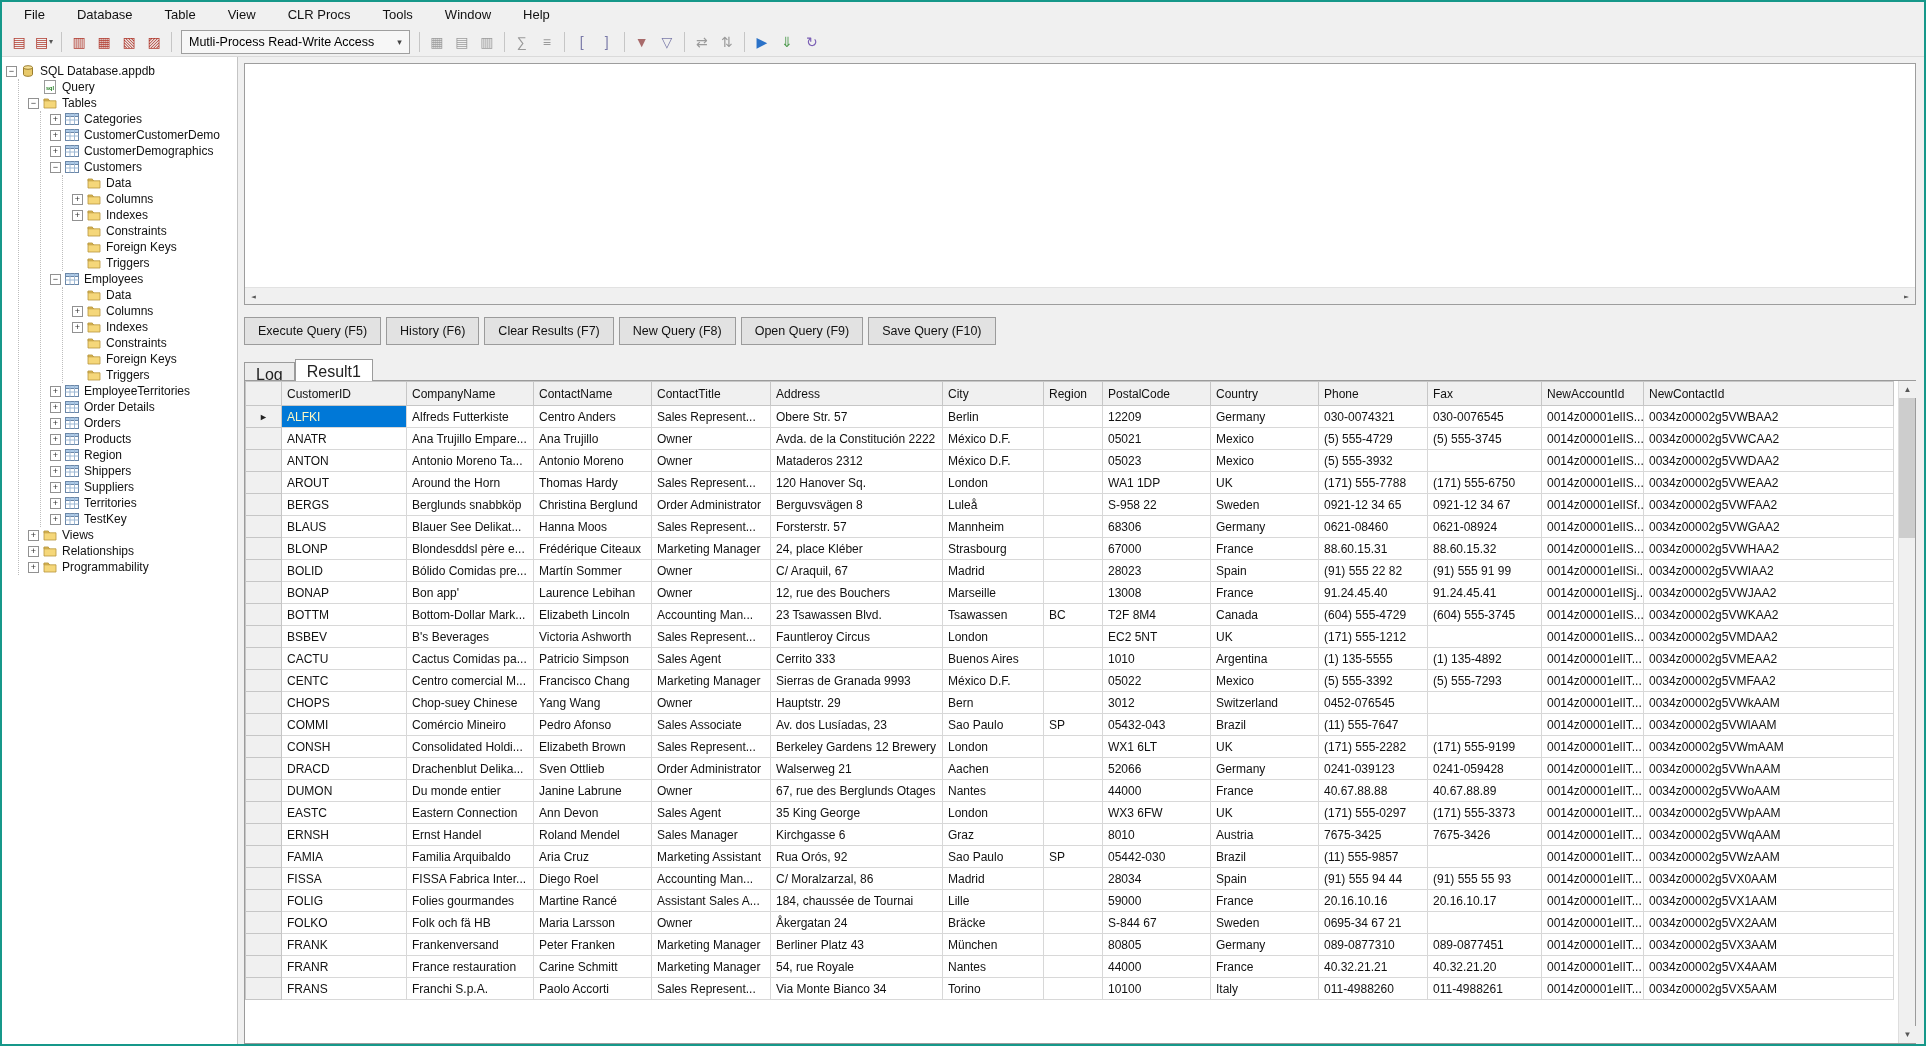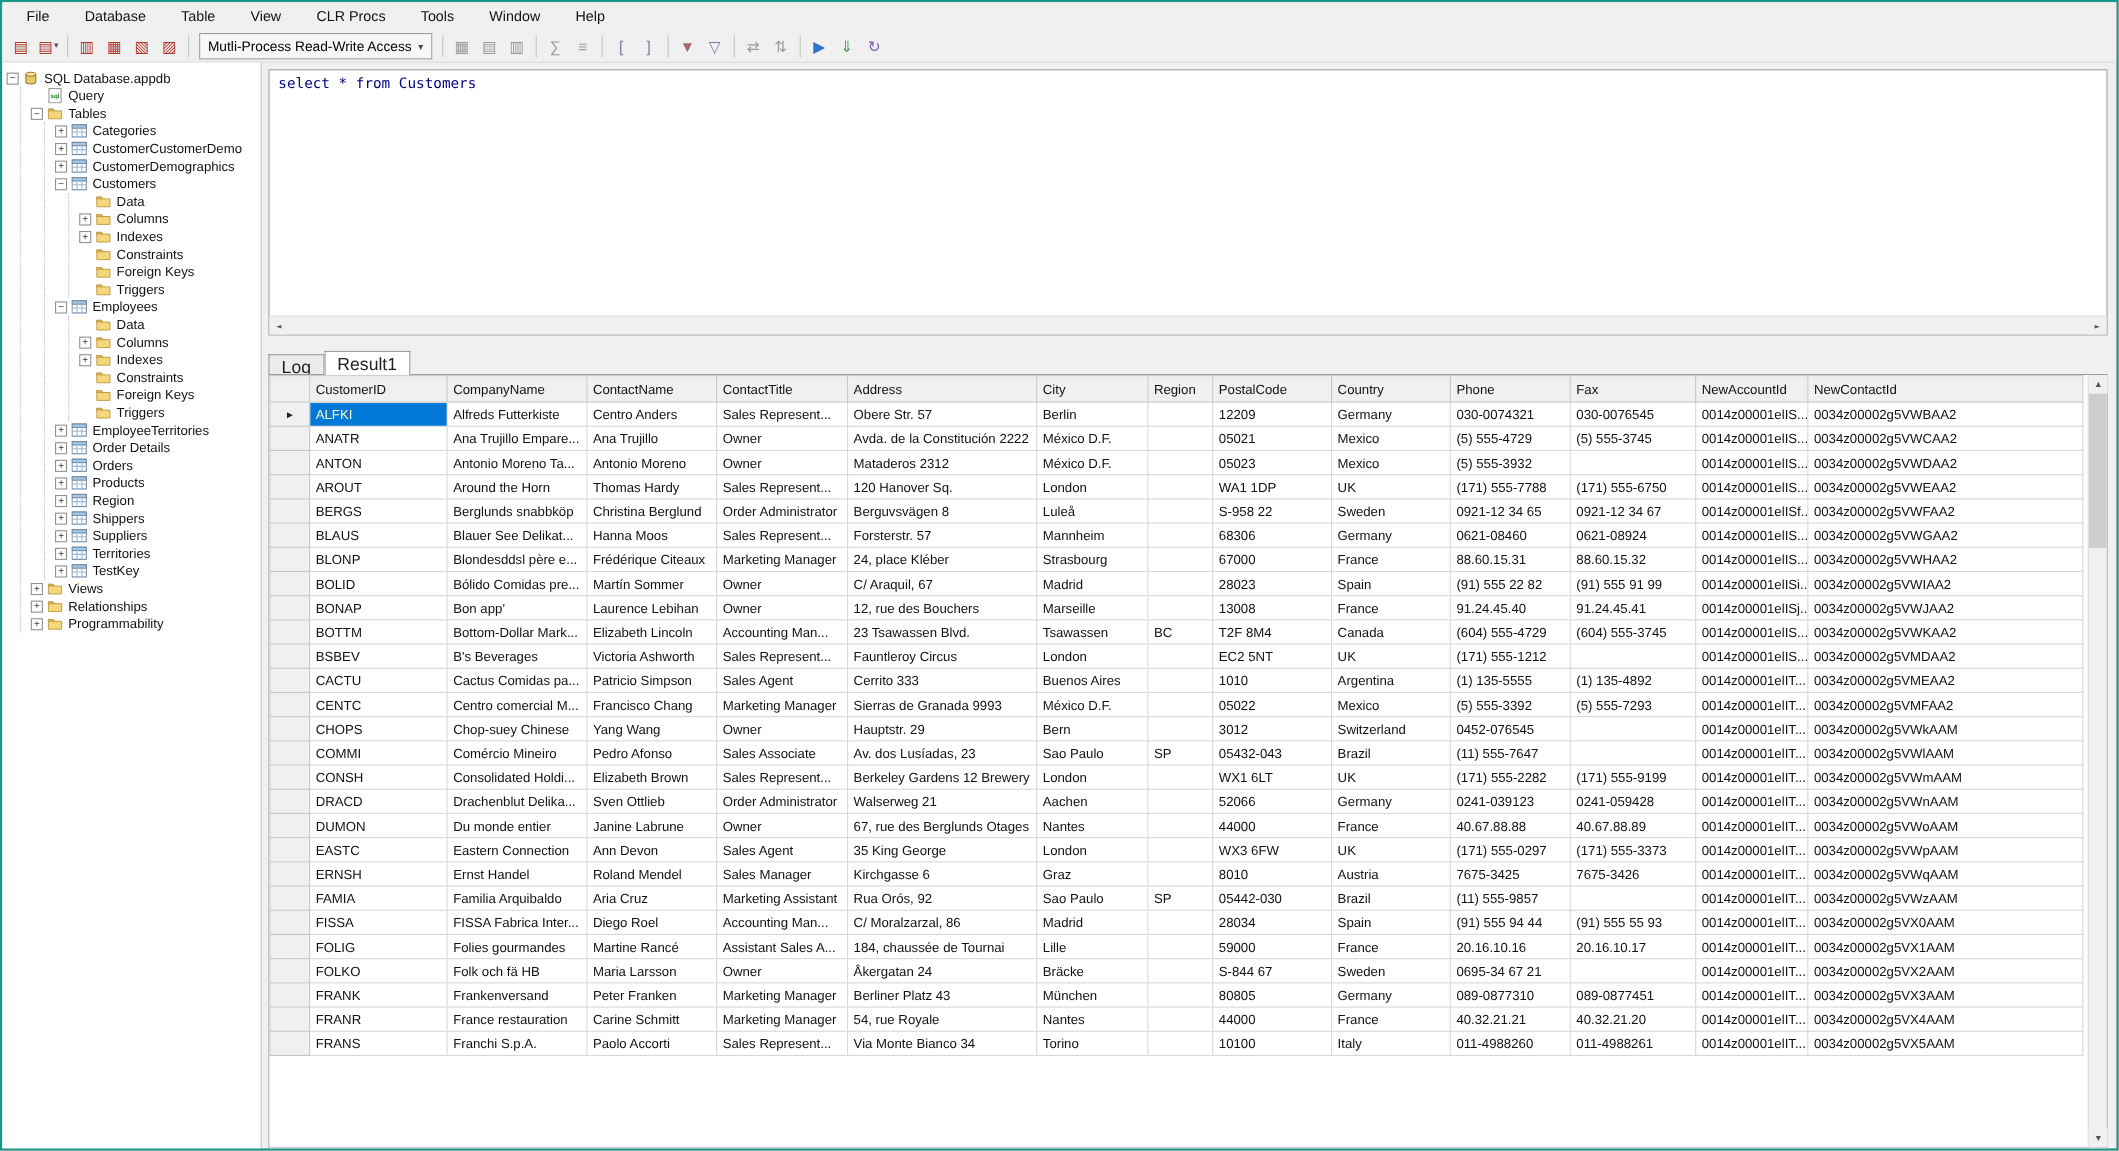--- a/index.html
+++ b/index.html
@@ -20,21 +20,21 @@
   .menu-item { padding:5px 10px; color:#111;margin-left:12px; }
 
   
   .toolbar { height:30px; display:flex; align-items:center; gap:1px; padding:2px 5px;
              background:#f0f0f0; border-bottom:1px solid #dadada; flex:0 0 auto; }
   .tb-btn { min-width:24px; height:24px; display:flex; align-items:center; justify-content:center;
             font-size:14px; line-height:1; }
   .tb-arrow { font-size:8px; color:#555; margin-left:1px; }
   .tb-sep { width:1px; height:20px; background:#c6c6c6; margin:0 4px; }
   .tb-combo { height:24px; border:1px solid #9f9f9f; background:#f7f7f7; display:flex; align-items:center;
-              padding:0 7px; gap:6px; font-size:12.5px; margin:0 4px; }
+              padding:0 7px; gap:23px; font-size:12.5px; margin:0 4px; }
   .combo-arrow { font-size:9px; color:#444; }
 
   
   .content { flex:1; display:flex; min-height:0; }
   .tree-panel { width:236px; background:#fff; border-right:1px solid #c4c4c4; overflow:hidden;
                 padding:6px 2px 0 4px; font-size:12px; flex:0 0 auto; }
   .tree-row { display:flex; align-items:center; height:16px; white-space:nowrap; }
   .expander { width:11px; height:11px; border:1px solid #919191; background:#fff; font-size:9px;
               line-height:9px; text-align:center; margin-right:4px; flex:0 0 auto; color:#333; }
   .expander.blank { border:none; background:transparent; }
@@ -543,28 +543,35 @@
               </svg>
             </span>
             <span class="node-label">Programmability</span>
           </div>
         </div>
       </div>
 
     <div class="main-panel">
 
       <div class="editor">
-        <div class="q-text">select * from Customers</div>
         <div class="hscroll">
           <span class="scroll-arrow">◄</span>
           <span class="track"></span>
           <span class="scroll-arrow">►</span>
         </div>
       </div>
 
+      <div class="btn-row" id="btnrow">
+          <div class="button">Execute Query (F5)</div>
+          <div class="button">History (F6)</div>
+          <div class="button">Clear Results (F7)</div>
+          <div class="button">New Query (F8)</div>
+          <div class="button">Open Query (F9)</div>
+          <div class="button">Save Query (F10)</div>
+        </div>
       <div class="tabstrip" id="tabstrip">
           <div class="tab">Log</div>
           <div class="tab active">Result1</div>
         </div>
 
       <div class="grid-wrap">
         <div class="grid-scroll">
           <table class="grid" id="grid">
               <colgroup>
                 <col style="width: 36px;">

